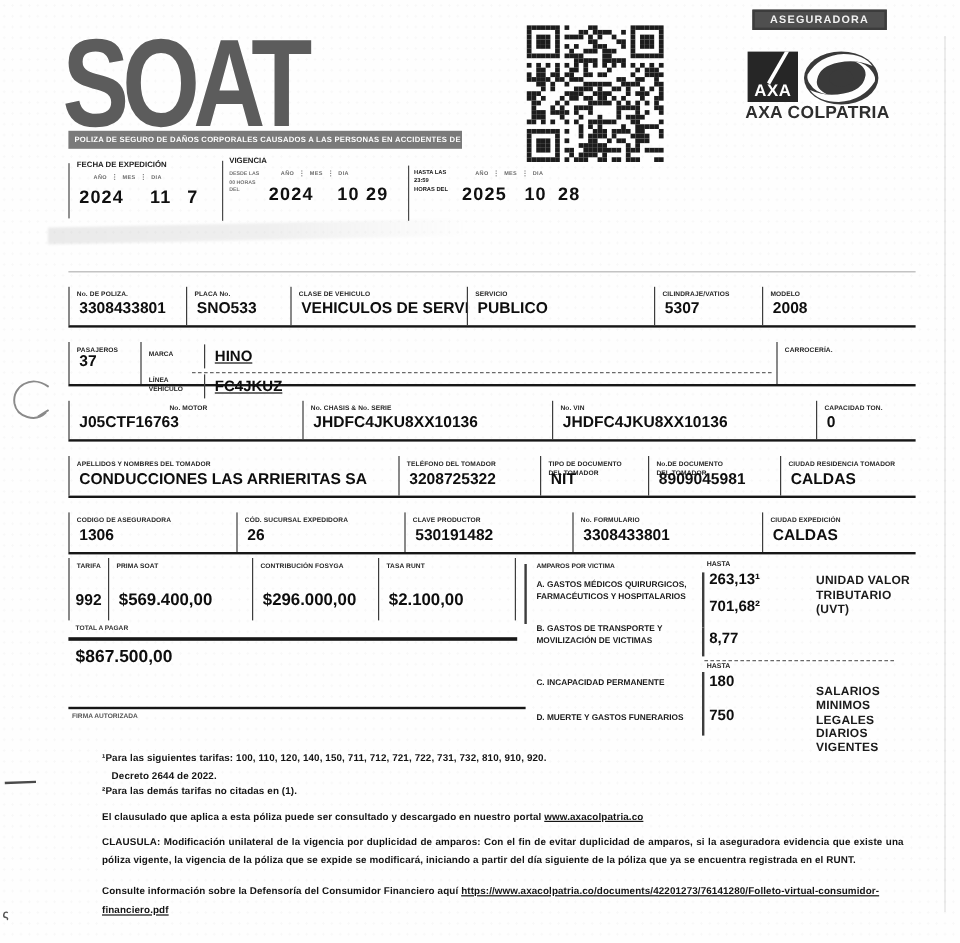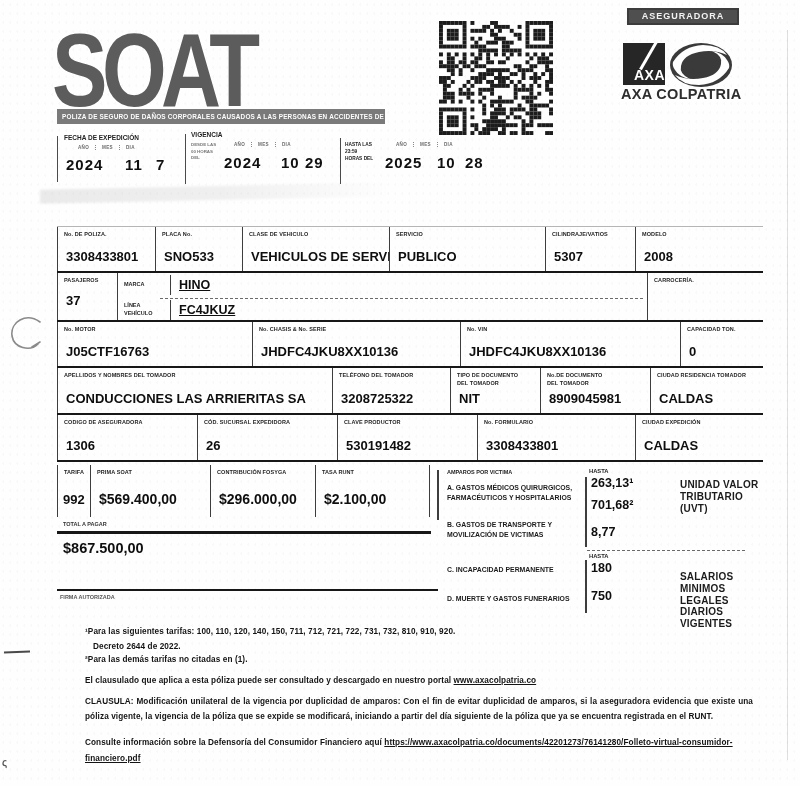--- a/index.html
+++ b/index.html
@@ -24,33 +24,33 @@
   .dcols{position:absolute;font-size:4.6px;color:#6b6b6b;font-weight:bold;letter-spacing:.3px;}
   .dcols span{padding:0 6px;border-left:1px dotted #8a8a8a;}
   .dcols span:first-child{border-left:none;}
   .dval{position:absolute;font-size:15px;font-weight:bold;color:#101010;letter-spacing:1px;white-space:nowrap;}
   .dprefix{position:absolute;font-size:4.4px;color:#777;font-weight:bold;line-height:1.5;width:30px;}
   .dprefix.strong{color:#222;font-size:4.8px;}
   
   .qr{position:absolute;left:438px;top:21px;width:116px;height:114px;}
   
   .axa-box{position:absolute;left:623px;top:43px;width:42px;height:42px;background:#262626;overflow:hidden;}
-  .axa-box span{position:absolute;bottom:2px;left:0;right:0;text-align:right;color:#fff;
+  .axa-box span{position:absolute;bottom:2px;left:0;right:0;text-align:center;color:#fff;
     font-weight:bold;font-size:14px;letter-spacing:.5px;}
   .axa-box::before{content:"";position:absolute;top:-3px;right:7px;width:2.5px;height:34px;
     background:#fff;transform:rotate(30deg);transform-origin:top center;}
   .swirl{position:absolute;left:669px;top:42px;}
   .axa-name{position:absolute;left:621px;top:86px;width:130px;font-size:14.5px;font-weight:bold;
     color:#2e2e2e;letter-spacing:.3px;white-space:nowrap;}
   .smudge{position:absolute;left:40px;top:186px;width:350px;height:14px;opacity:.16;
     background:linear-gradient(90deg,#888 0%,#aaa 55%,transparent 100%);transform:skewY(-1.2deg);filter:blur(1px);}
   .scanline{position:absolute;left:787px;top:30px;width:1px;height:730px;background:rgba(60,60,60,.16);}
   
   .row{position:absolute;left:57px;width:706px;border-bottom:2.5px solid #171717;box-sizing:border-box;}
-  .cell{position:absolute;top:0;bottom:0;border-left:1px solid #3d3d3d;box-sizing:border-box;}
+  .cell{position:absolute;top:12px;bottom:0;border-left:1px solid #3d3d3d;box-sizing:border-box;}
   .flabel{position:absolute;top:3px;left:6px;right:2px;font-size:5.5px;font-weight:bold;color:#242424;
     letter-spacing:.1px;line-height:1.5;}
   .fval{position:absolute;bottom:7px;left:8px;font-size:13px;font-weight:bold;color:#0e0e0e;
     white-space:nowrap;overflow:hidden;max-width:96%;}
   .mini-row{position:absolute;left:0;right:0;display:flex;align-items:center;}
   .mini-lab{width:46px;font-size:5.5px;font-weight:bold;color:#242424;padding-left:6px;line-height:1.4;flex:none;}
   .mini-val{border-left:1px solid #3d3d3d;padding-left:8px;font-size:12.5px;font-weight:bold;color:#0e0e0e;text-decoration:underline;}
   .dashed{position:absolute;border-top:1px dashed #6a6a6a;}
   
   .pcell{position:absolute;border-left:1px solid #3d3d3d;box-sizing:border-box;}
@@ -591,21 +591,21 @@
         <span class="mini-val" style="height:20px;line-height:20px;">FC4JKUZ</span>
       </div>
     </div>
     <div class="cell" style="left:590px;width:116px;">
       <span class="flabel">CARROCERÍA.</span>
       <div class="fval"></div>
     </div>
   </div>
 
   <div class="row" style="top:322px;height:46px;">
-    <div class="cell" style="left:0;width:195px;">
+    <div class="cell" style="left:0;width:195px;text-align:center;">
       <span class="flabel">No. MOTOR</span>
       <div class="fval">J05CTF16763</div>
     </div>
     <div class="cell" style="left:195px;width:208px;">
       <span class="flabel">No. CHASIS &amp; No. SERIE</span>
       <div class="fval">JHDFC4JKU8XX10136</div>
     </div>
     <div class="cell" style="left:403px;width:220px;">
       <span class="flabel">No. VIN</span>
       <div class="fval">JHDFC4JKU8XX10136</div>

